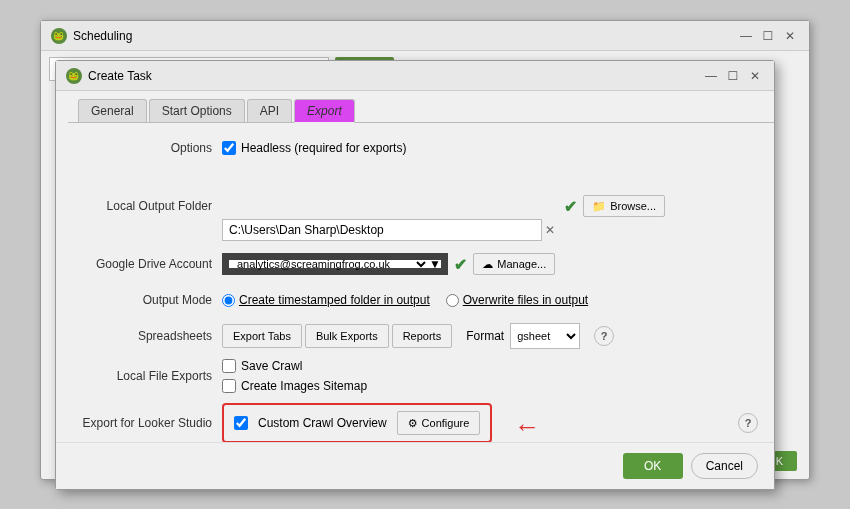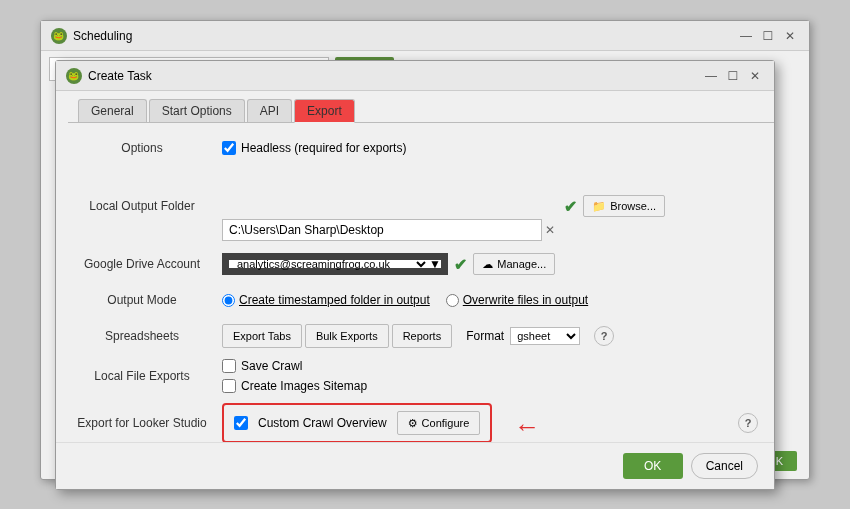--- a/index.html
+++ b/index.html
@@ -152,40 +152,41 @@
       border: 1px solid #bbb;
       border-bottom: none;
       background: #ddd;
       cursor: pointer;
       font-size: 12px;
       border-radius: 3px 3px 0 0;
       color: #333;
     }
 
     .tab.active {
-      background: #ef4444;
+      background: #d946ef;
       border-bottom: 1px solid #f0f0f0;
       margin-bottom: -1px;
+      font-style: italic;
     }
 
     
     .dialog-content {
       padding: 12px 16px;
     }
 
     .form-row {
       display: flex;
       align-items: center;
       margin-bottom: 10px;
       min-height: 26px;
     }
 
     .form-label {
       width: 150px;
-      text-align: center;
+      text-align: right;
       padding-right: 10px;
       font-size: 12px;
       color: #333;
       flex-shrink: 0;
     }
 
     .form-control {
       display: flex;
       align-items: center;
       gap: 6px;
@@ -316,21 +317,21 @@
     }
 
     .format-label {
       margin-left: 8px;
       font-size: 12px;
     }
 
     .format-select {
       border: 1px solid #bbb;
       background: white;
-      height: 18px;
+      height: 26px;
       padding: 0 2px;
       font-size: 11px;
       width: 70px;
     }
 
     .help-btn {
       width: 20px;
       height: 20px;
       border-radius: 50%;
       border: 1px solid #bbb;

